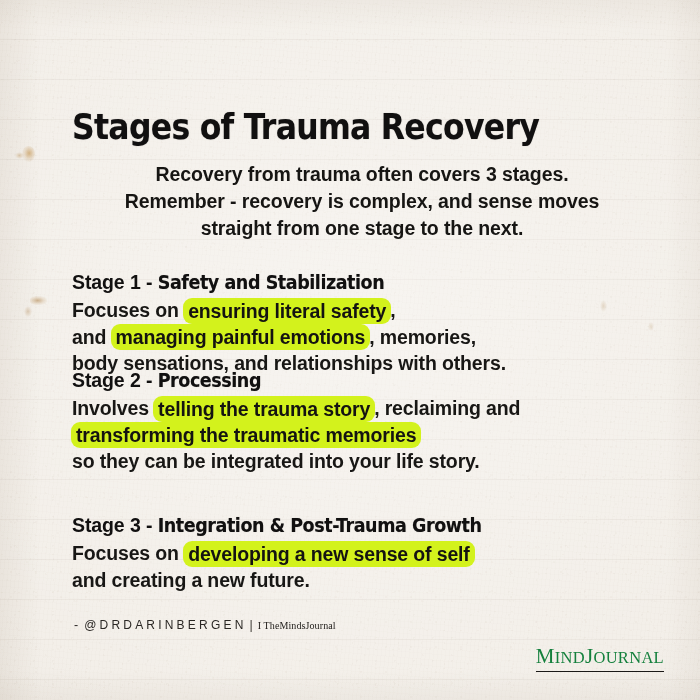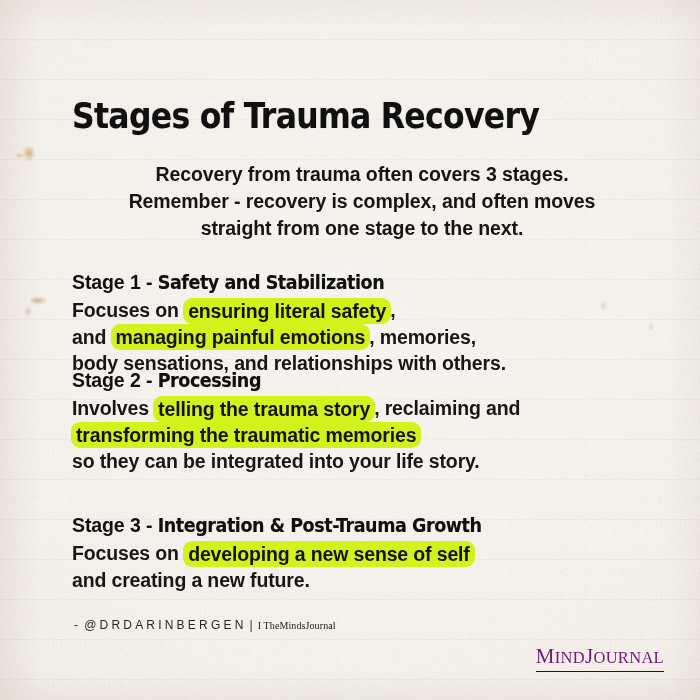--- a/index.html
+++ b/index.html
@@ -88,21 +88,21 @@
     background: radial-gradient(ellipse at 45% 50%, rgba(172,126,68,0.55) 0%, rgba(200,165,120,0.22) 50%, rgba(210,185,150,0) 80%); }
   .speck.s4 { left: 24px;  top: 306px; width: 8px;  height: 11px;
     background: radial-gradient(ellipse at 50% 50%, rgba(180,140,90,0.38) 0%, rgba(205,175,135,0) 72%); }
   .speck.s5 { left: 600px; top: 300px; width: 7px;  height: 12px;
     background: radial-gradient(ellipse at 50% 50%, rgba(185,150,105,0.30) 0%, rgba(205,180,150,0) 72%); }
   .speck.s6 { left: 648px; top: 322px; width: 6px;  height: 9px;
     background: radial-gradient(ellipse at 50% 50%, rgba(185,150,105,0.26) 0%, rgba(205,180,150,0) 72%); }
 
   .title {
     position: absolute;
-    top: 72px;
+    top: 83px;
     left: 72px;
     font-size: 35px;
     line-height: 42px;
     font-weight: 700;
     letter-spacing: -0.7px;
     color: #111010;
     font-family: "DejaVu Sans", sans-serif;
     font-stretch: condensed;
     white-space: nowrap;
     text-shadow: 0 0 1px rgba(20,18,16,0.30);
@@ -207,21 +207,21 @@
 
   .logo {
     position: absolute;
     right: 36px;
     top: 645px;
     text-align: right;
   }
   .logo .lg-text {
     font-family: "Liberation Serif", serif;
     font-size: 21px;
-    color: #701a75;
+    color: #15803d;
     letter-spacing: 0.3px;
     display: inline-block;
     border-bottom: 1.6px solid #1b1917;
     padding-bottom: 2px;
     line-height: 22px;
   }
   .logo .lg-text .cap { font-size: 21px; }
   .logo .lg-text .sm  { font-size: 16.5px; }
 </style>
 </head>
@@ -238,21 +238,21 @@
   <div class="speck s2"></div>
   <div class="speck s3"></div>
   <div class="speck s4"></div>
   <div class="speck s5"></div>
   <div class="speck s6"></div>
 
   <h1 class="title">Stages of Trauma Recovery</h1>
 
   <p class="intro">
     <span class="ln">Recovery from trauma often covers 3 stages.</span>
-    <span class="ln">Remember - recovery is complex, and often moves</span>
+    <span class="ln">Remember - recovery is complex, and sense moves</span>
     <span class="ln">straight from one stage to the next.</span>
   </p>
 
   <section class="stage stage-1">
     <div class="stage-head">
       <span class="sname">Stage 1 - </span><span class="stitle">Safety and Stabilization</span>
     </div>
     <div class="stage-body">
       <span class="ln"><span>Focuses on </span><mark class="hl">ensuring literal safety</mark><span>,</span></span>
       <span class="ln"><span>and </span><mark class="hl">managing painful emotions</mark><span>, memories,</span></span>

